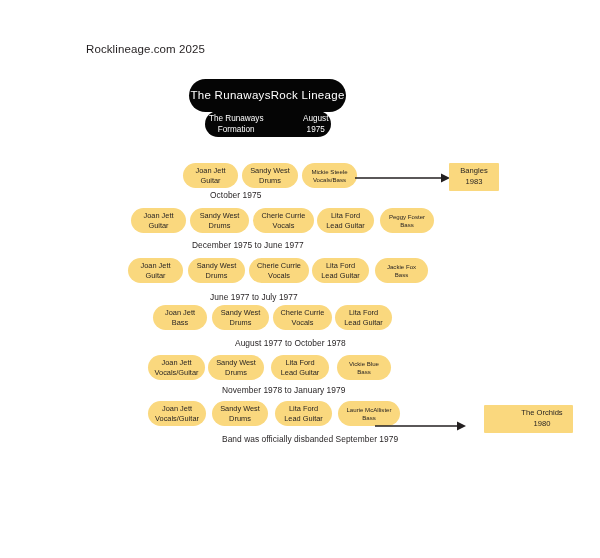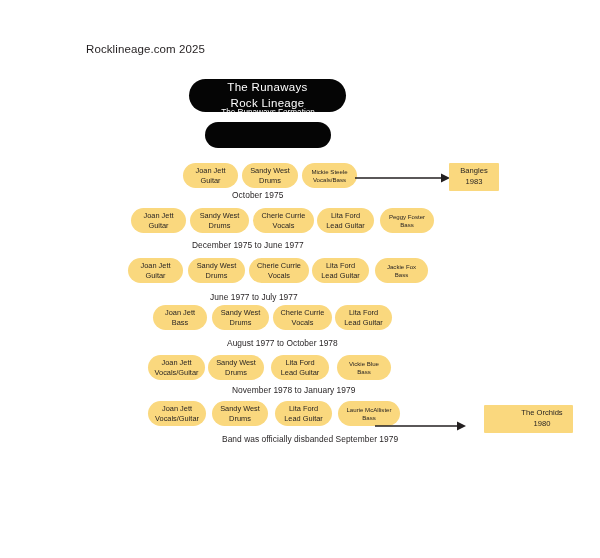--- a/index.html
+++ b/index.html
@@ -32,37 +32,37 @@
     white-space: nowrap;
   }
 
   
   .hdr {
     position: absolute;
     background: #050505;
     color: #ffffff;
     border-radius: 999px;
     display: flex;
-    flex-direction: column;
+    flex-direction: row;
     align-items: center;
     justify-content: center;
     text-align: center;
     line-height: 1.35;
   }
   .hdr-main {
     left: 189px;
     top: 79px;
     width: 157px;
     height: 33px;
     font-size: 11.5px;
     letter-spacing: 0.3px;
   }
   .hdr-formation {
     left: 205px;
-    top: 122px;
+    top: 111px;
     width: 126px;
     height: 26px;
     font-size: 8.2px;
     gap: 33px;
   }
 
   
   .pill {
     position: absolute;
     background: #fad87e;
@@ -143,21 +143,21 @@
   </div>
   <svg class="arrow" style="left:355px; top:168px;" width="96" height="20">
     <line x1="0" y1="10" x2="86" y2="10" stroke="#231f20" stroke-width="1.6"></line>
     <polygon points="86,5.5 95,10 86,14.5" fill="#231f20"></polygon>
   </svg>
   <div class="destbox" style="left:449px; top:163px; width:50px; height:28px;">
     <span class="ln">Bangles</span>
     <span class="ln">1983</span>
   </div>
 
-  <div class="caption" style="left:210px; top:190px;margin-left:22px;">October 1975</div>
+  <div class="caption" style="left:210px; top:190px;">October 1975</div>
 
   <div class="pill" style="left:131px; top:208px; width:55px;">
     <span class="ln">Joan Jett</span>
     <span class="ln">Guitar</span>
   </div>
   <div class="pill" style="left:190px; top:208px; width:59px;">
     <span class="ln">Sandy West</span>
     <span class="ln">Drums</span>
   </div>
   <div class="pill" style="left:253px; top:208px; width:61px;">
@@ -208,40 +208,40 @@
   </div>
   <div class="pill" style="left:273px; top:305px; width:59px;">
     <span class="ln">Cherie Currie</span>
     <span class="ln">Vocals</span>
   </div>
   <div class="pill" style="left:335px; top:305px; width:57px;">
     <span class="ln">Lita Ford</span>
     <span class="ln">Lead Guitar</span>
   </div>
 
-  <div class="caption" style="left:227px; top:338px;">August 1977 to October 1978</div>
+  <div class="caption" style="left:235px; top:338px;">August 1977 to October 1978</div>
 
   <div class="pill" style="left:148px; top:355px; width:57px;">
     <span class="ln">Joan Jett</span>
     <span class="ln">Vocals/Guitar</span>
   </div>
   <div class="pill" style="left:208px; top:355px; width:56px;">
     <span class="ln">Sandy West</span>
     <span class="ln">Drums</span>
   </div>
   <div class="pill" style="left:271px; top:355px; width:58px;">
     <span class="ln">Lita Ford</span>
     <span class="ln">Lead Guitar</span>
   </div>
   <div class="pill sm" style="left:337px; top:355px; width:54px;">
     <span class="ln">Vickie Blue</span>
     <span class="ln">Bass</span>
   </div>
 
-  <div class="caption" style="left:232px; top:385px;">November 1978 to January 1979</div>
+  <div class="caption" style="left:222px; top:385px;">November 1978 to January 1979</div>
 
   <div class="pill" style="left:148px; top:401px; width:58px;">
     <span class="ln">Joan Jett</span>
     <span class="ln">Vocals/Guitar</span>
   </div>
   <div class="pill" style="left:212px; top:401px; width:56px;">
     <span class="ln">Sandy West</span>
     <span class="ln">Drums</span>
   </div>
   <div class="pill" style="left:275px; top:401px; width:57px;">

